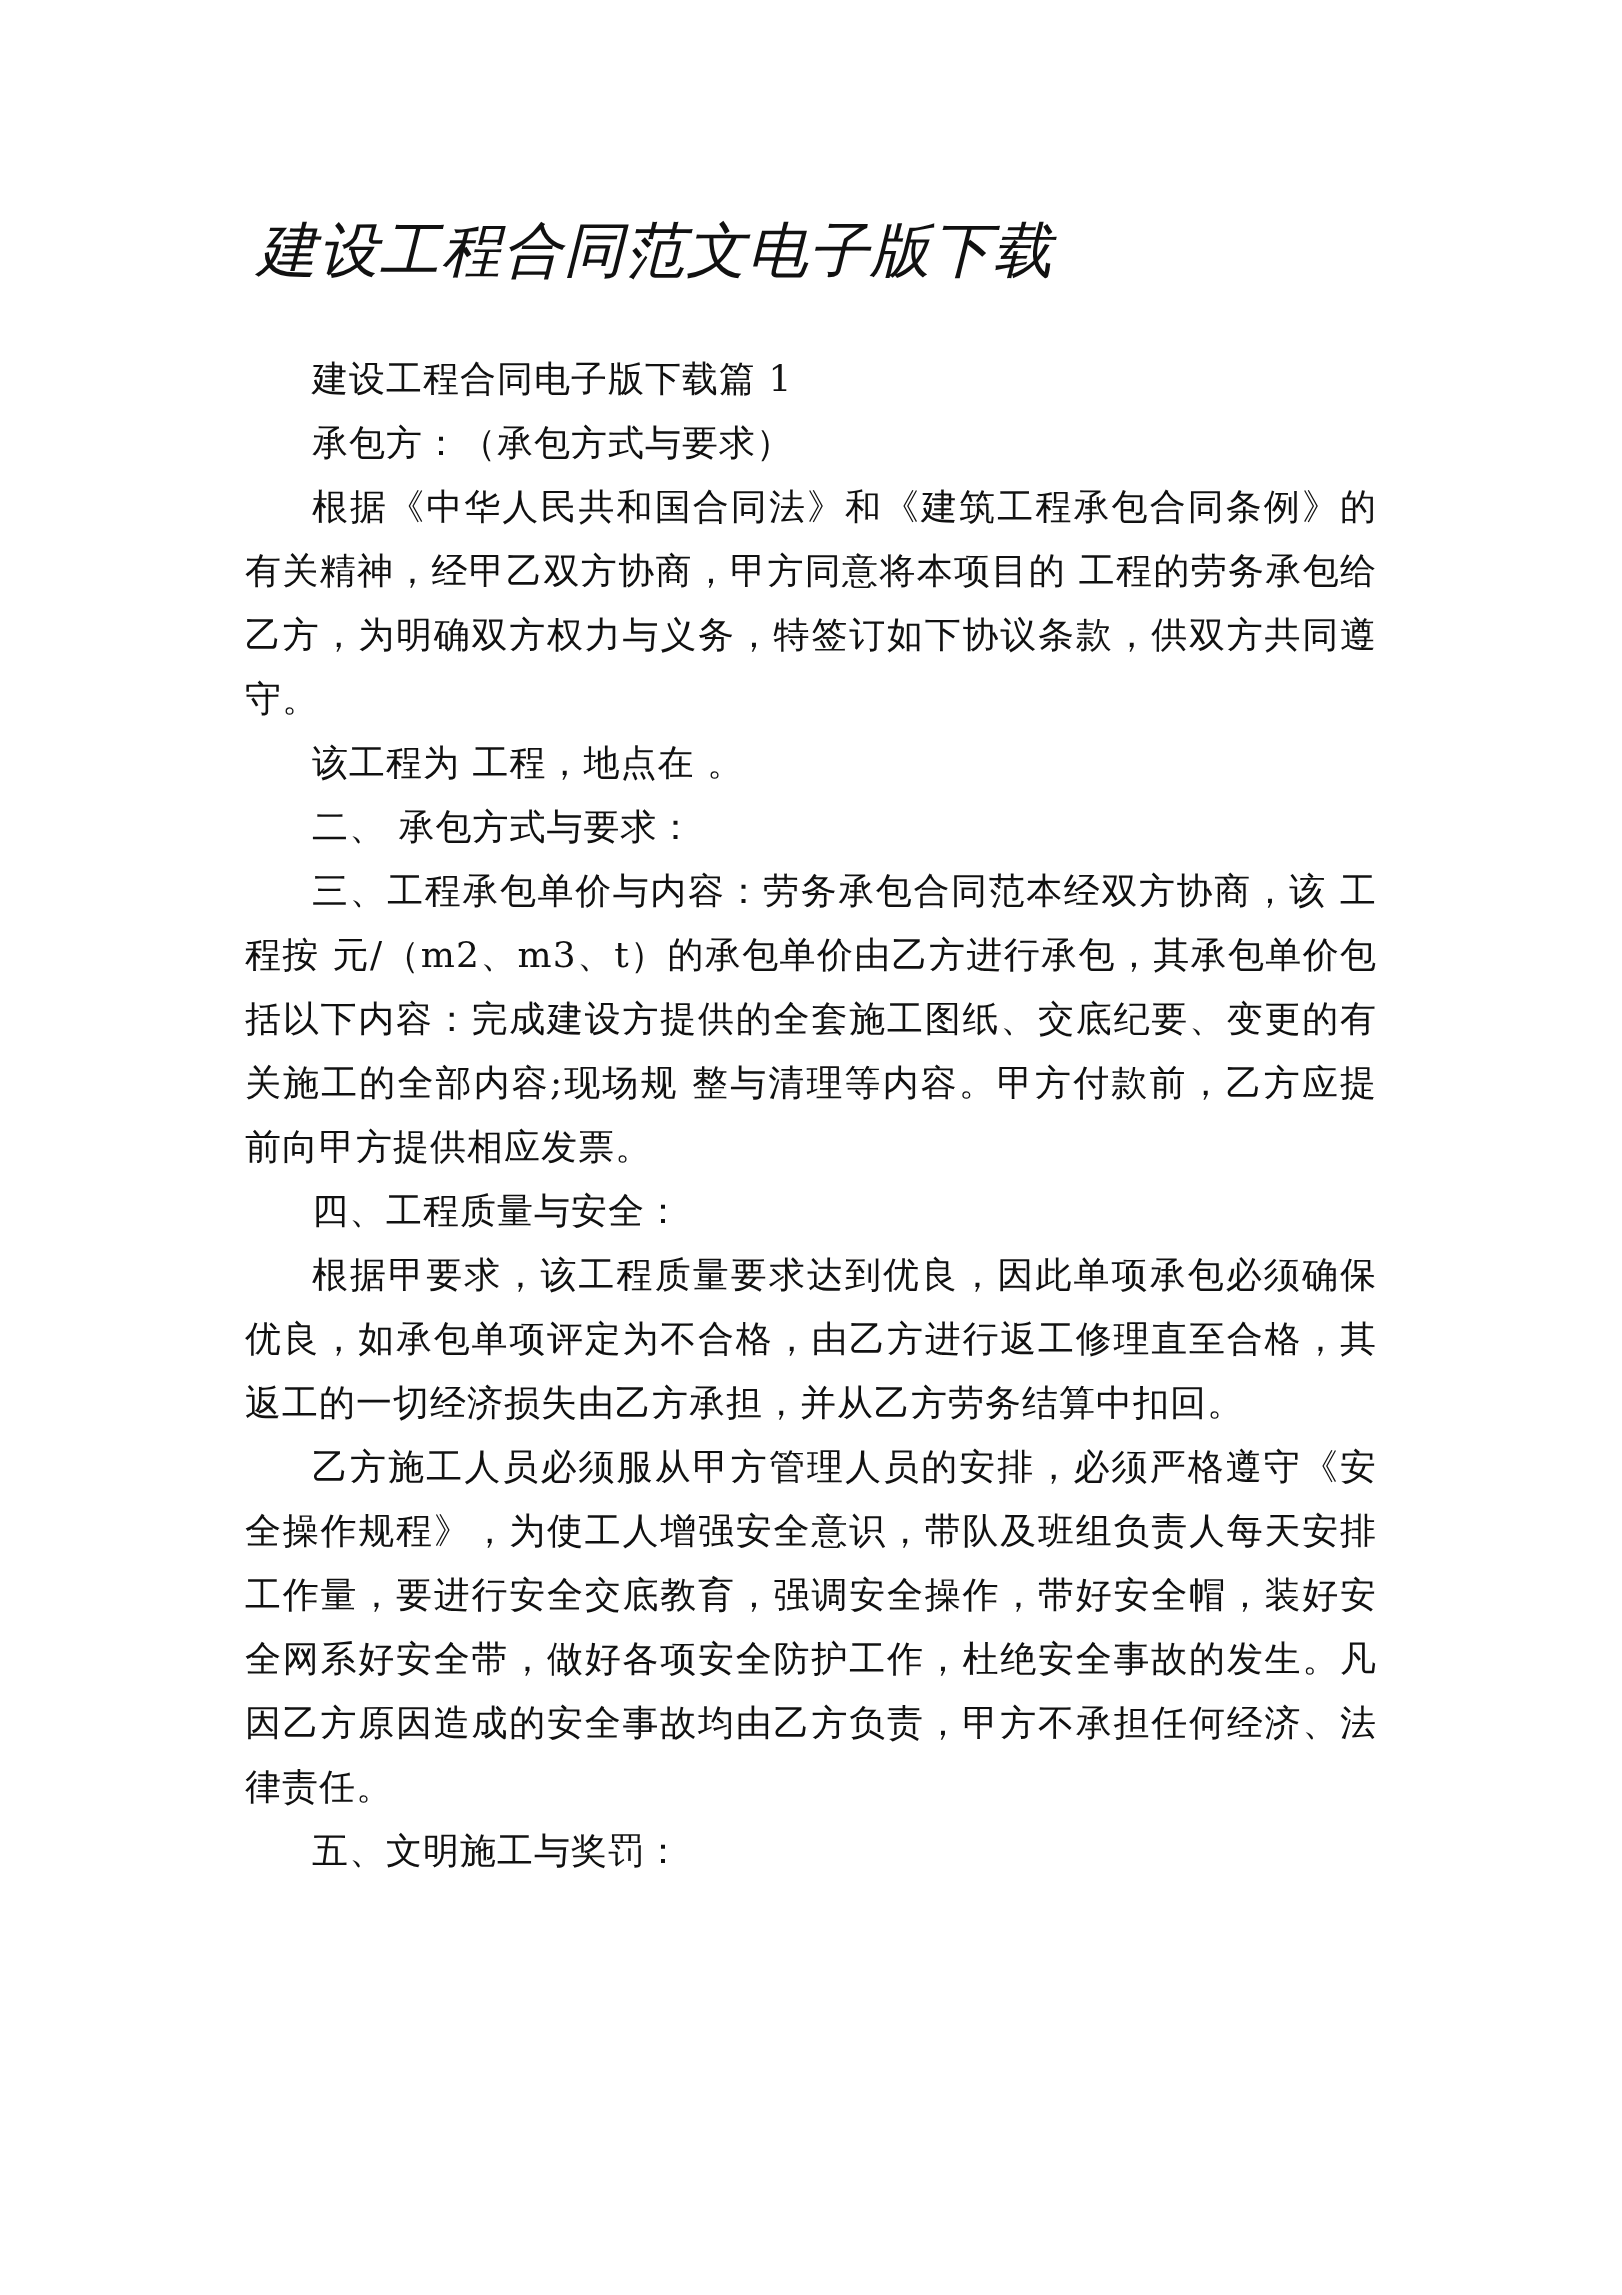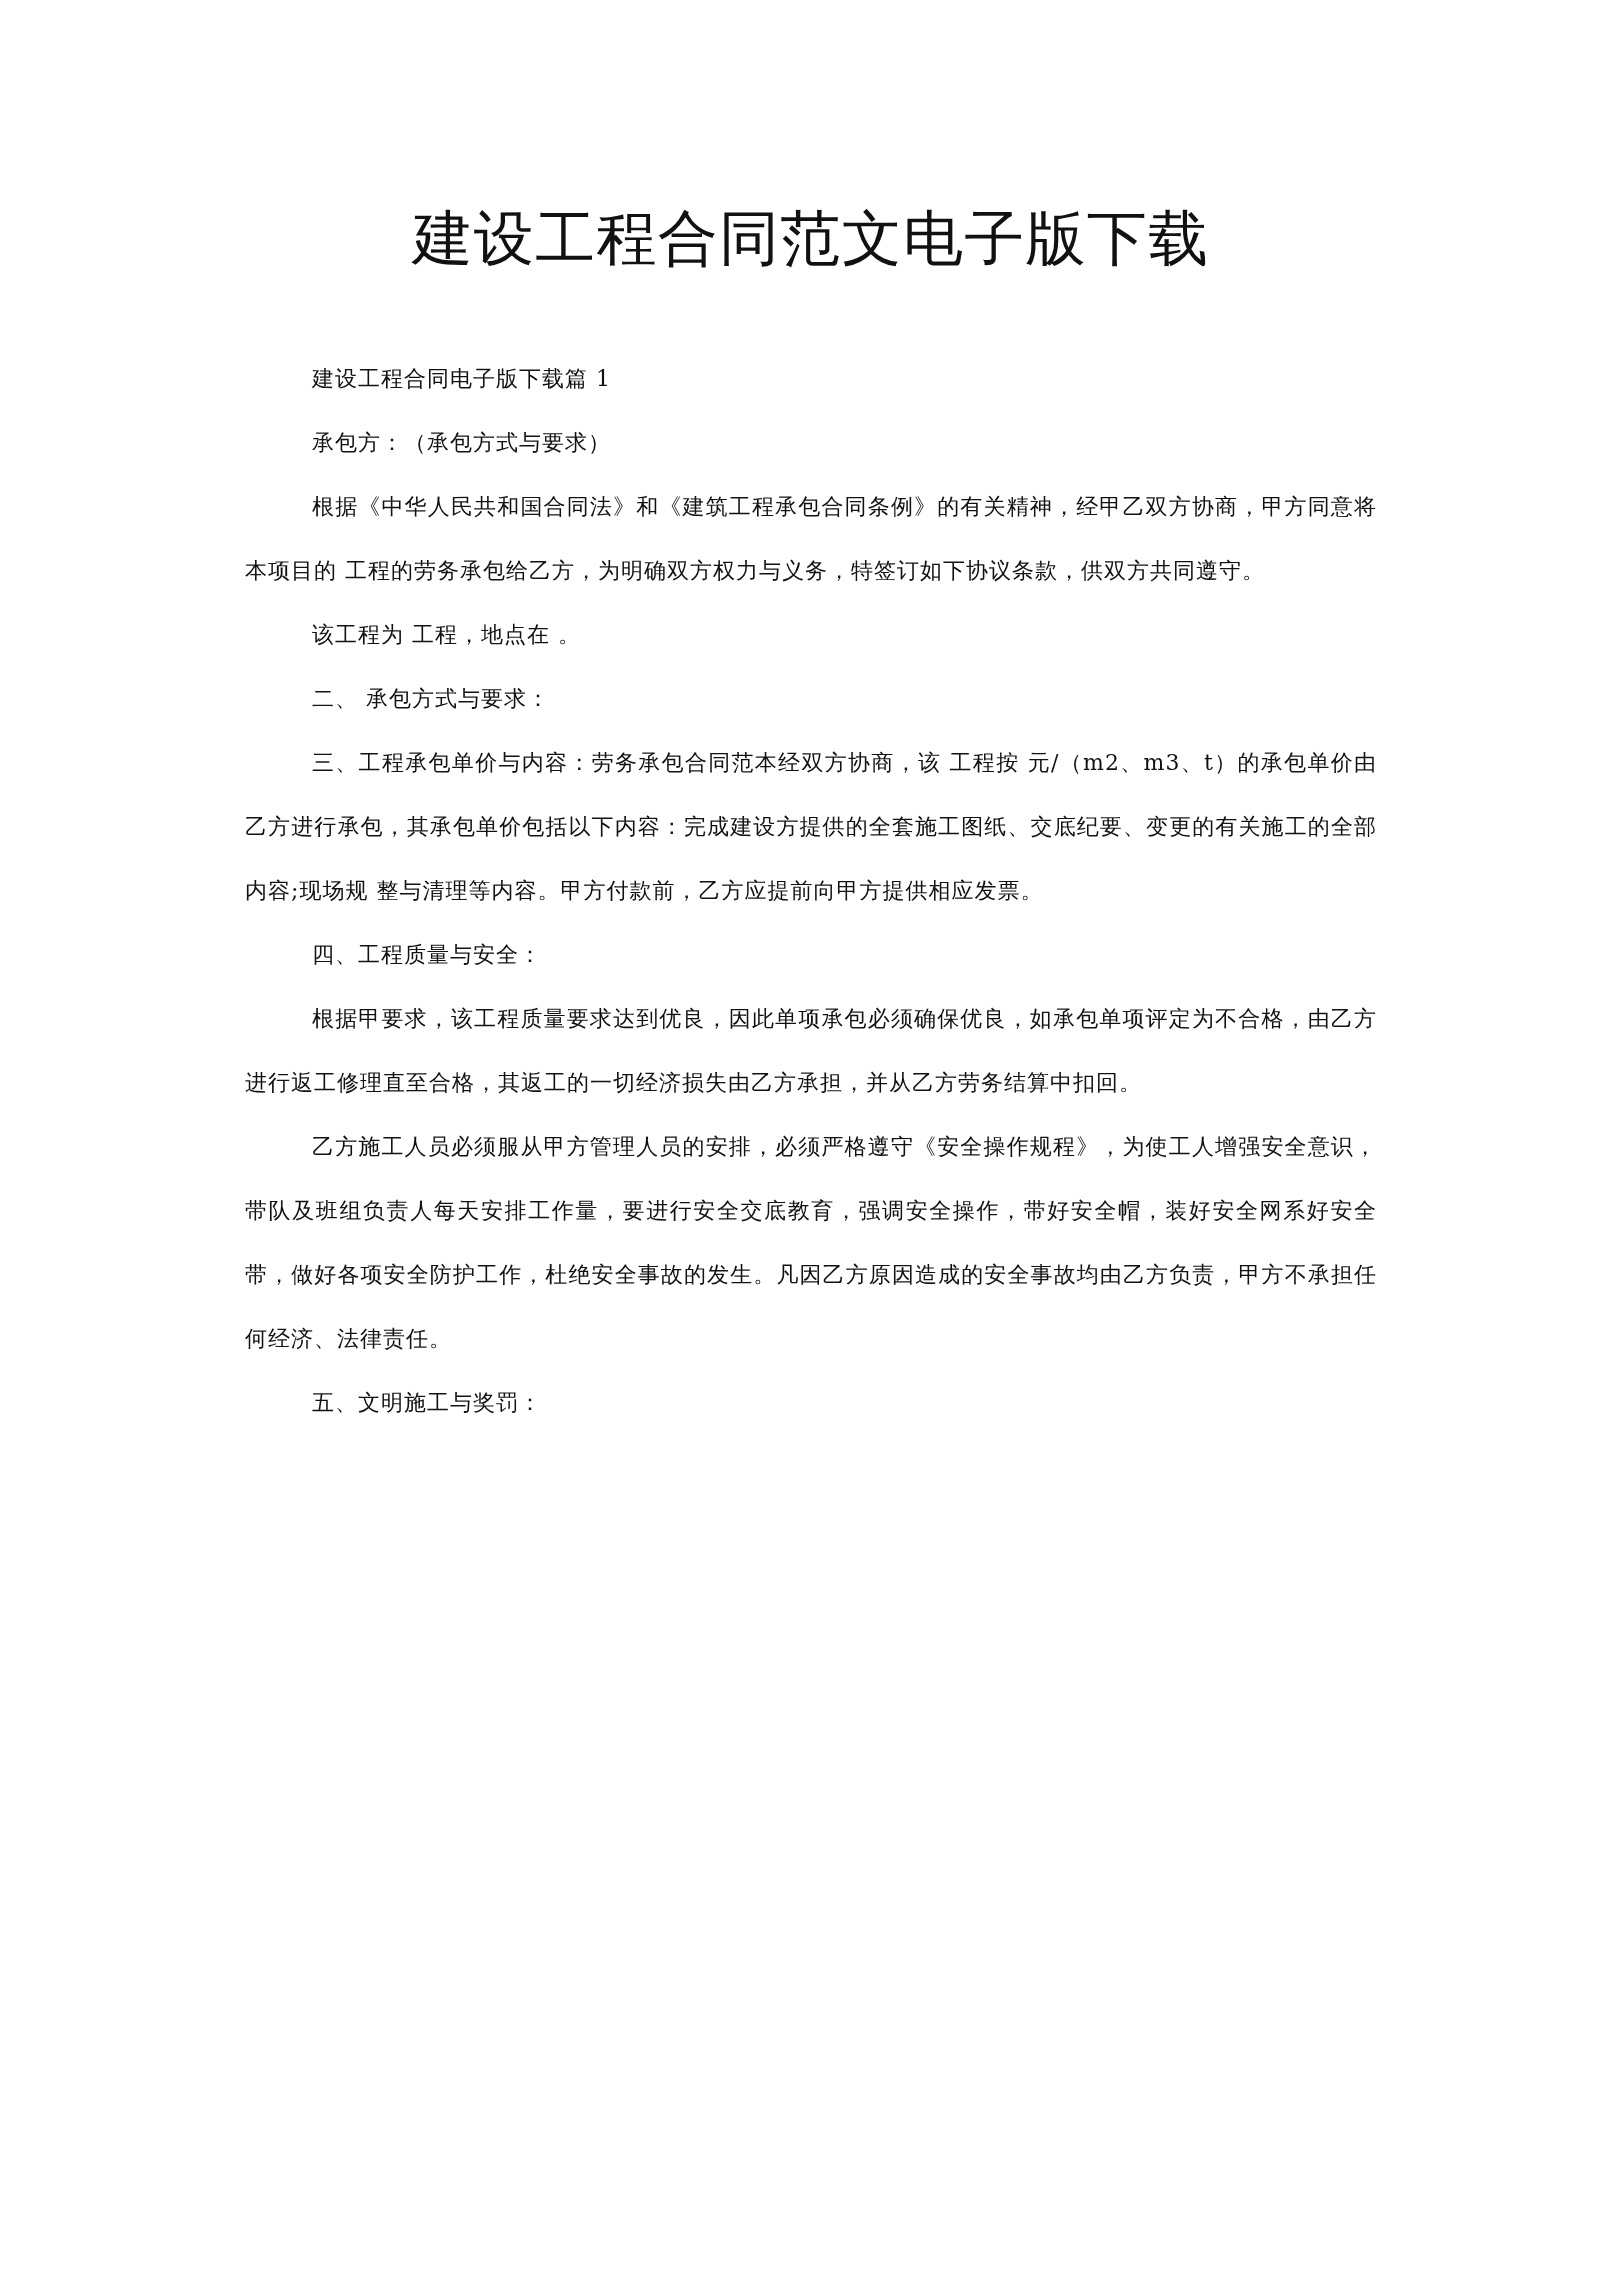--- a/index.html
+++ b/index.html
@@ -19,36 +19,36 @@
       position: absolute;
       left: 245px;
       top: 0;
       width: 1132px;
     }
     .title {
       position: absolute;
       left: 0;
       top: 196px;
       width: 1132px;
-      text-align: center;
       font-size: 60px;
       line-height: 85px;
       letter-spacing: 1.3px;
       font-weight: normal;
-      margin: 0;
+      margin: 12px;
+      font-style: italic;
     }
     .body {
       position: absolute;
       left: 0;
       top: 347px;
       width: 1132px;
     }
     .p {
       margin: 0;
-      font-size: 22px;
+      font-size: 36px;
       line-height: 64px;
       text-align: justify;
       text-align-last: left;
       letter-spacing: 1px;
       word-break: break-all;
     }
     .indent {
       text-indent: 67px;
     }
   </style>

